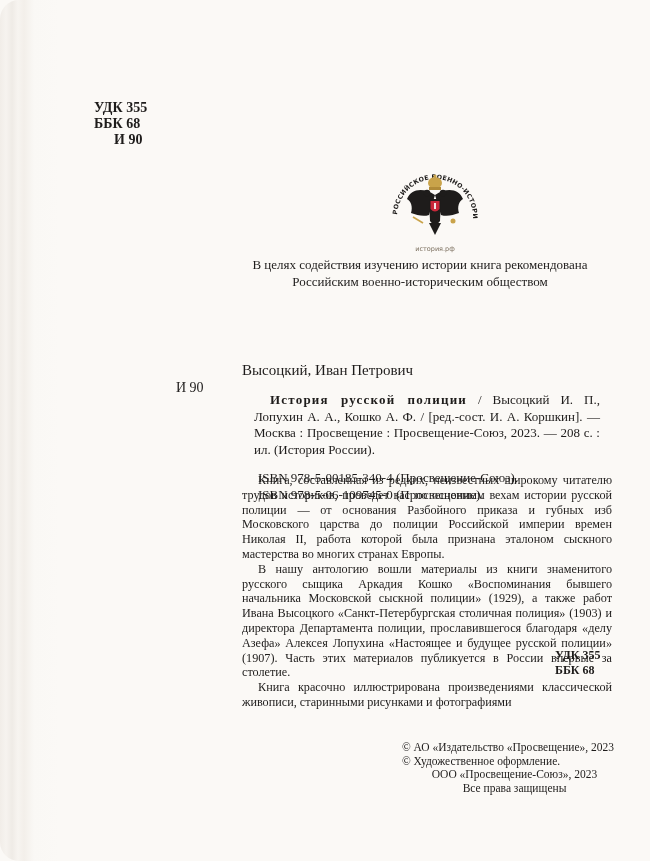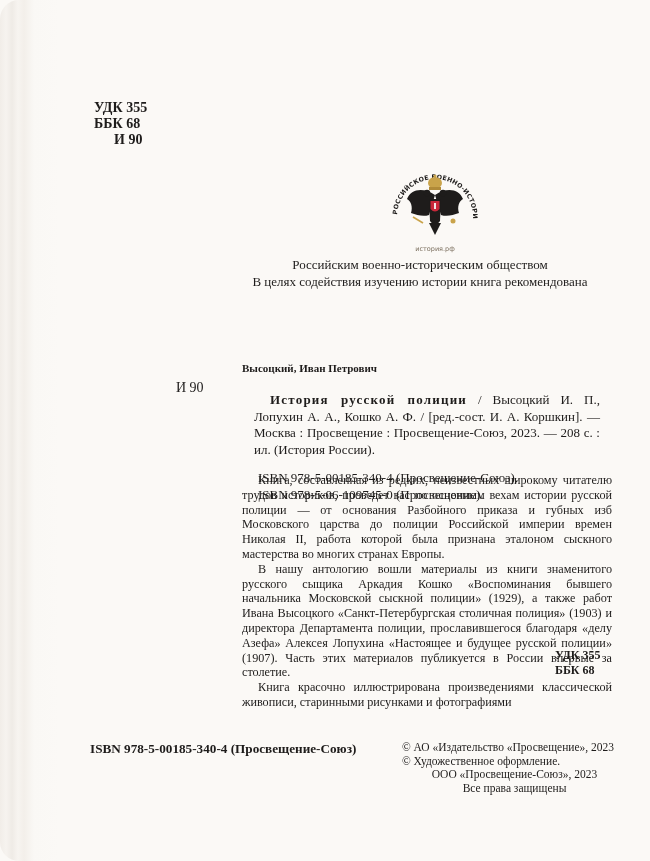--- a/index.html
+++ b/index.html
@@ -14,21 +14,21 @@
     position: absolute; inset: 0;
     background:
       linear-gradient(90deg, #f1ede8 0px, #f6f3ef 6px, #efebe6 12px, #f7f4f0 18px, #f3efea 24px, #faf8f5 34px, #fbf9f6 60px);
     border-radius: 19px;
   }
   .abs { position: absolute; }
   .codes-top { left: 94px; top: 100px; font-weight: bold; font-size: 14px; line-height: 16px; }
   .codes-top .ind { padding-left: 20px; }
   .emblem { left: 383px; top: 155px; width: 104px; height: 104px; }
   .recommend { left: 220px; top: 256px; width: 400px; text-align: center; font-size: 13px; line-height: 17px; }
-  .author { left: 242px; top: 362px; font-weight: bold; font-size: 11px; }
+  .author { left: 242px; top: 362px; font-weight: normal; font-size: 15px; }
   .index-left { left: 176px; top: 380px; font-size: 14px; }
   .biblio { left: 242px; top: 380px; width: 370px; font-size: 13px; line-height: 16.5px; text-align: justify; }
   .biblio .title { font-weight: bold; letter-spacing: 1.2px; }
   .biblio p { margin: 12px; }
   .biblio .indent { text-indent: 16px; }
   .isbn-block { margin-top: 4px; padding-left: 16px; }
   .annot { left: 242px; top: 473px; width: 370px; font-size: 12.2px; line-height: 14.8px; text-align: justify; }
   .annot p { margin: 0; text-indent: 16px; }
   .codes-right { left: 555px; top: 648px; font-weight: bold; font-size: 12px; line-height: 15px; }
   .isbn-bottom { left: 90px; top: 741px; font-weight: bold; font-size: 13.2px; line-height: 15.5px; }
@@ -72,22 +72,22 @@
 
       <path d="M46 68 L52 80 L58 68 Z" fill="#1e1c1b"></path>
 
       <line x1="30" y1="62" x2="40" y2="68" stroke="#c9a34a" stroke-width="1.6"></line>
       <circle cx="70" cy="66" r="2.5" fill="#c9a34a"></circle>
       <text x="52" y="96" text-anchor="middle" font-family="DejaVu Sans, sans-serif" font-size="6.5" fill="#7b6f5e">история.рф</text>
     </svg>
   </div>
 
   <div class="abs recommend">
+    <div>В целях содействия изучению истории книга рекомендована</div>
     <div>Российским военно-историческим обществом</div>
-    <div>В целях содействия изучению истории книга рекомендована</div>
   </div>
 
   <div class="abs author">Высоцкий, Иван Петрович</div>
   <div class="abs index-left">И 90</div>
 
   <div class="abs biblio">
     <p class="indent"><span class="title">История русской полиции</span><span> / Высоцкий И. П., Лопухин А. А., Кошко А. Ф. / [ред.-сост. И. А. Коршкин]. — Москва : Просвещение : Просвещение-Союз, 2023. — 208 с. : ил. (История России).</span></p>
     <div class="isbn-block">
       <div>ISBN 978-5-00185-340-4 (Просвещение-Союз).</div>
       <div>ISBN 978-5-06-109745-0 (Просвещение).</div>
@@ -99,21 +99,20 @@
     <p>В нашу антологию вошли материалы из книги знаменитого русского сыщика Аркадия Кошко «Воспоминания бывшего начальника Московской сыскной полиции» (1929), а также работ Ивана Высоцкого «Санкт-Петербургская столичная полиция» (1903) и директора Департамента полиции, прославившегося благодаря «делу Азефа» Алексея Лопухина «Настоящее и будущее русской полиции» (1907). Часть этих материалов публикуется в России впервые за столетие.</p>
     <p>Книга красочно иллюстрирована произведениями классической живописи, старинными рисунками и фотографиями</p>
   </div>
 
   <div class="abs codes-right">
     <div>УДК 355</div>
     <div>ББК 68</div>
   </div>
 
   <div class="abs isbn-bottom">
-    <div>ISBN 978-5-00185-340-4 (Просвещение-Союз)</div>
   </div>
 
   <div class="abs copyright">
     <div>© АО «Издательство «Просвещение», 2023</div>
     <div>© Художественное оформление.</div>
     <div class="sub">ООО «Просвещение-Союз», 2023</div>
     <div class="sub">Все права защищены</div>
   </div>
 
 </div>

